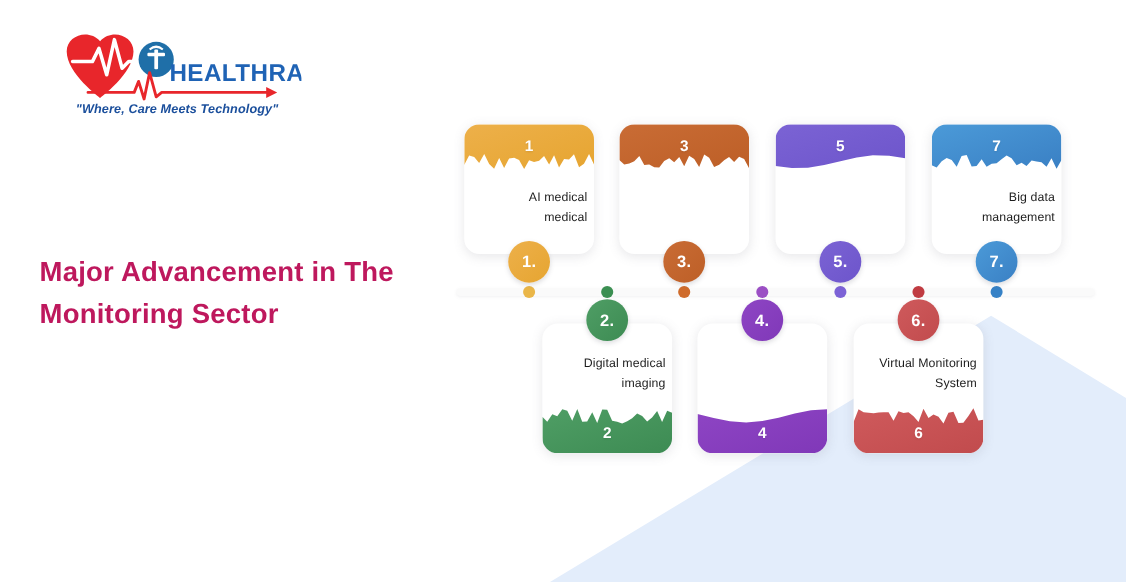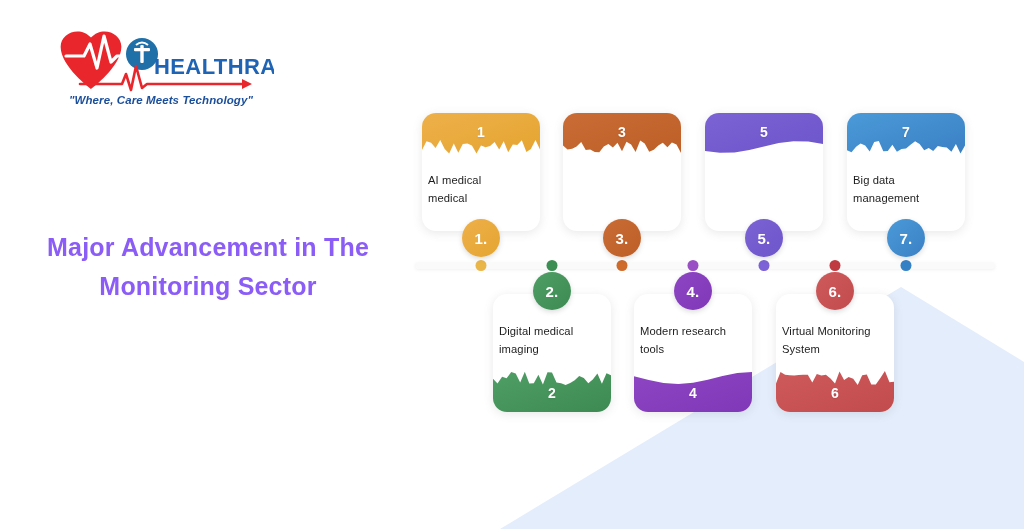--- a/index.html
+++ b/index.html
@@ -55,25 +55,25 @@
     letter-spacing: .1px;
     white-space: nowrap;
   }
 
   
   .headline {
     position: absolute;
     left: 36px;
     top: 228px;
     width: 344px;
-    text-align: center;
+    text-align: left;
     font-size: 25px;
     line-height: 1.55;
     font-weight: bold;
-    color: #8b5cf6;
+    color: #be185d;
     letter-spacing: .2px;
   }
 
   
   .timeline-bar {
     position: absolute;
     left: 415px;
     top: 262px;
     width: 580px;
     height: 7px;
@@ -97,21 +97,21 @@
     height: 118px;
     background: #ffffff;
     border-radius: 14px;
     box-shadow: 0 2px 10px rgba(110,110,125,.16);
     overflow: hidden;
   }
   .card-label {
     position: absolute;
     left: 6px;
     right: 6px;
-    text-align: left;
+    text-align: right;
     font-size: 11.2px;
     line-height: 1.65;
     color: #1c1c1c;
     letter-spacing: .1px;
   }
   .card.top .card-label   { top: 58px; }
   .card.bottom .card-label{ top: 28px; }
 
   .wave {
     position: absolute;
@@ -249,24 +249,20 @@
         <svg class="wave" viewBox="0 0 118 54" preserveAspectRatio="none">
           <defs>
             <linearGradient id="grad3" x1="0" y1="0" x2="1" y2="1">
               <stop offset="0%" stop-color="#8e45c4"></stop>
               <stop offset="100%" stop-color="#8038b8"></stop>
             </linearGradient>
           </defs>
           <path d="M0,18.3 L14.8,22.0 L29.5,25.0 L44.3,26.0 L59.0,24.7 L73.8,21.7 L88.5,18.0 L103.3,15.0 L118.0,14.0 L118,54 L0,54 Z" fill="url(#grad3)"></path>
         </svg>
         <div class="wave-num">4</div>
-        <div class="card-label">
-          <div>Modern research</div>
-          <div>tools</div>
-        </div>
       </div>
       <div class="badge" style="left: 693px; top: 272px; background: linear-gradient(135deg, rgb(142, 69, 196), rgb(128, 56, 184));">4.</div>
       <div class="card top" style="left: 705px; top: 113px;">
         <svg class="wave" viewBox="0 0 118 54" preserveAspectRatio="none">
           <defs>
             <linearGradient id="grad4" x1="0" y1="0" x2="1" y2="1">
               <stop offset="0%" stop-color="#7b63d4"></stop>
               <stop offset="100%" stop-color="#6d55cb"></stop>
             </linearGradient>
           </defs>

